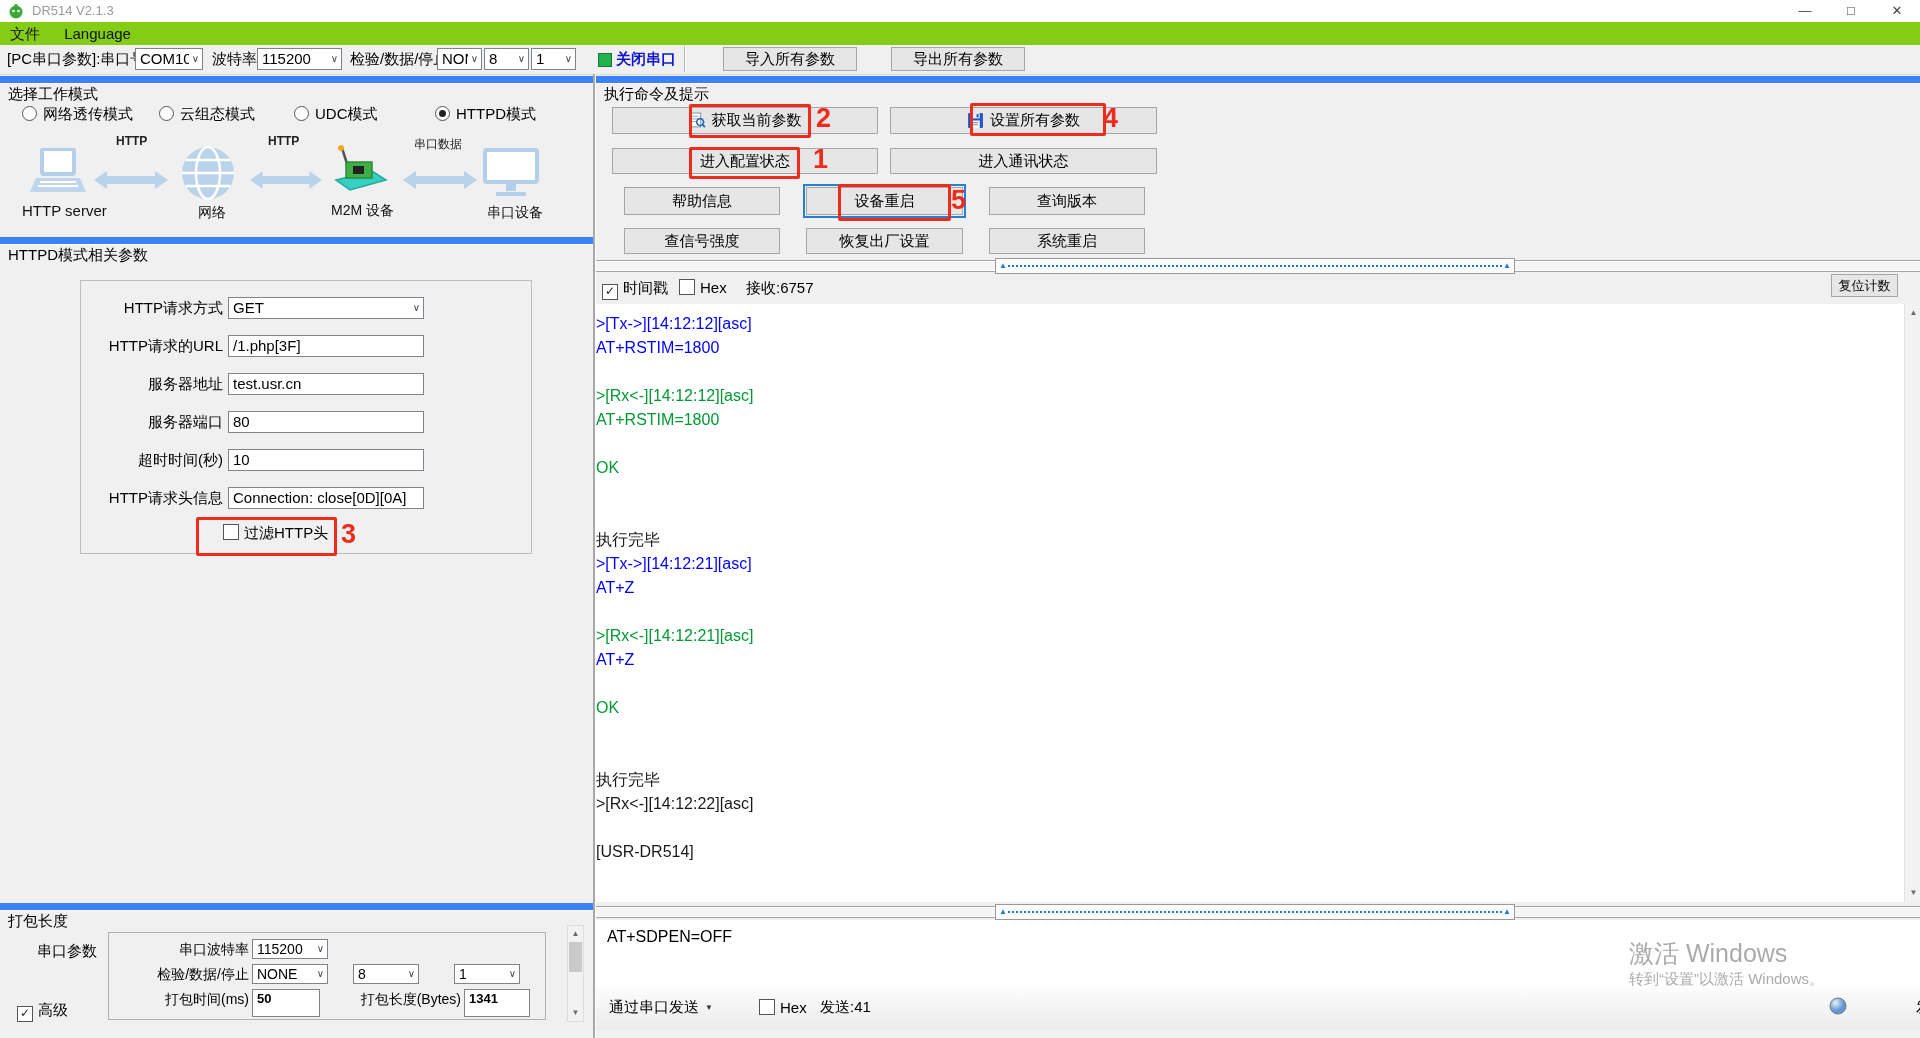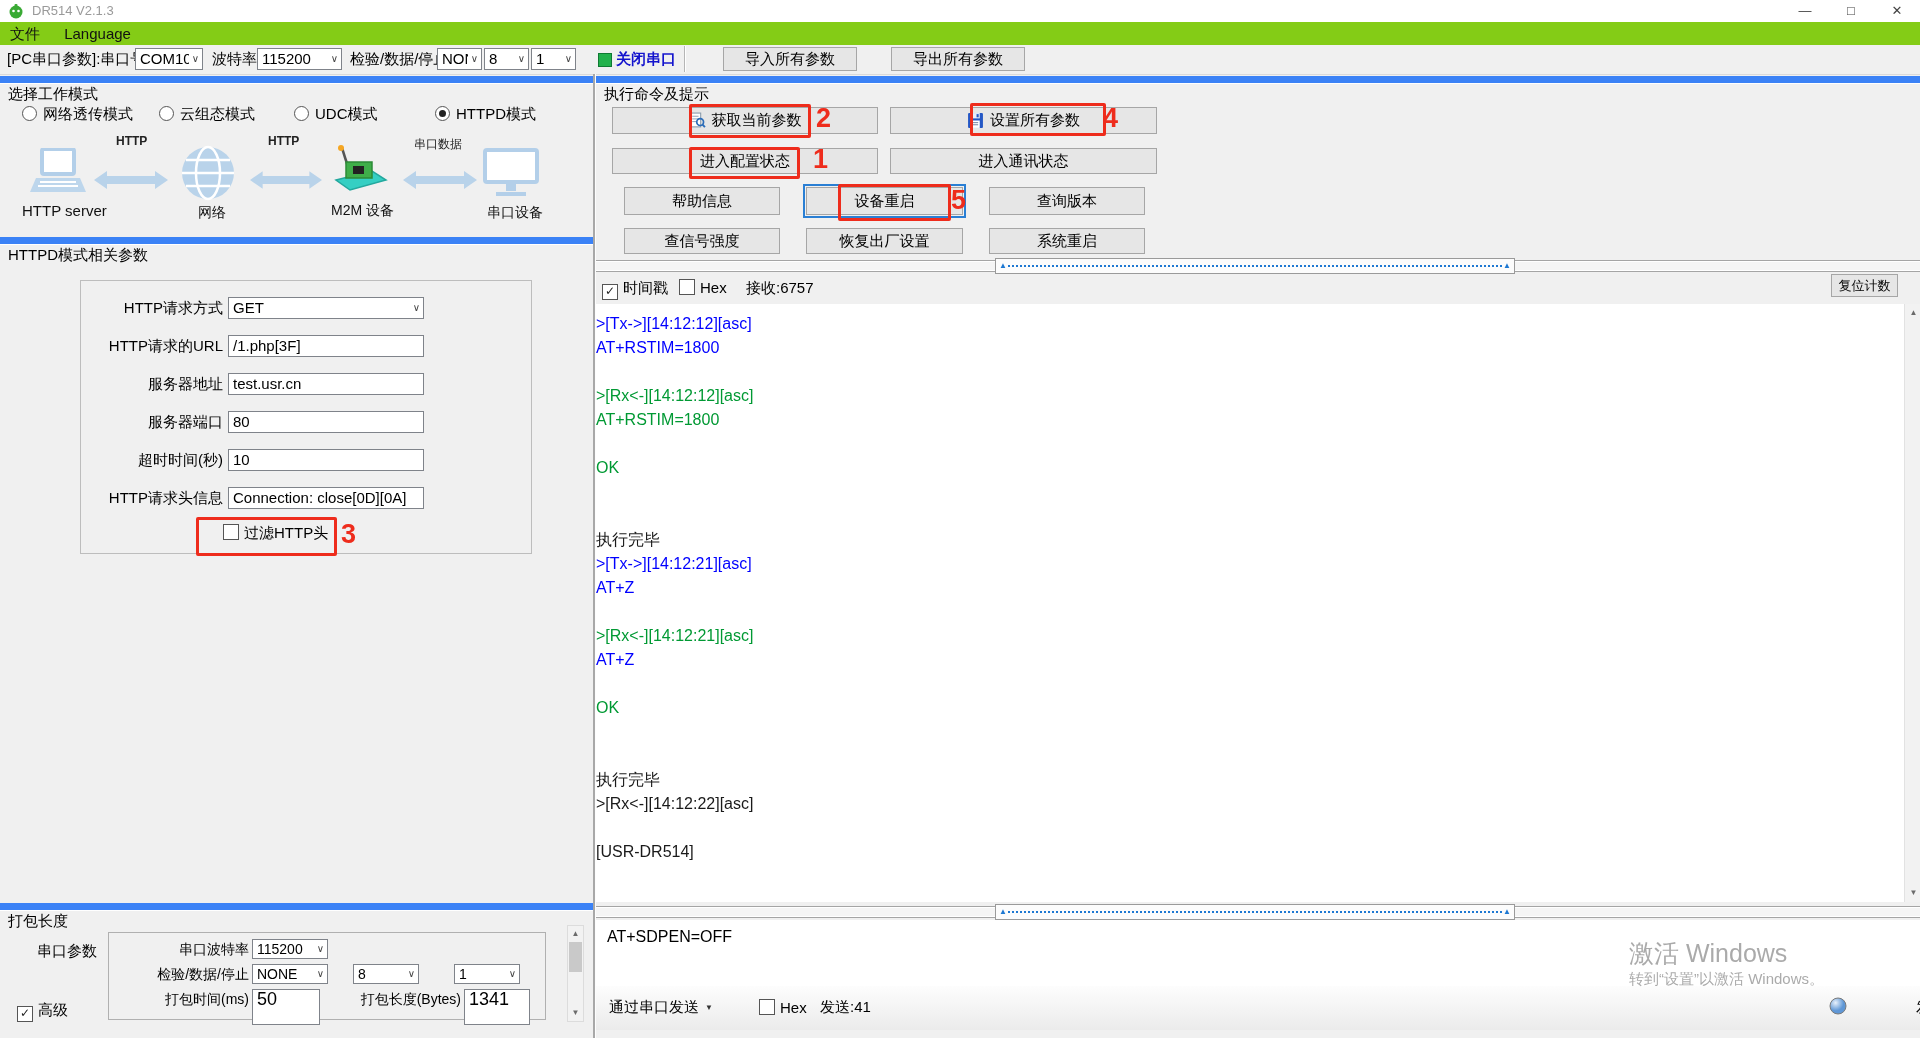--- a/index.html
+++ b/index.html
@@ -43,21 +43,21 @@
   
   .diag-lbl{position:absolute;font-size:14px;color:#111;white-space:nowrap;}
   .diag-lbl.en{font-size:15px;}
   .link-lbl{position:absolute;font-size:12px;font-weight:bold;color:#222;white-space:nowrap;}
   
   .form-box{position:absolute;left:80px;top:206px;width:450px;height:272px;border:1px solid #bdbdbd;}
   .f-row{position:absolute;left:0;right:0;height:22px;}
   .f-lbl{position:absolute;left:0;width:142px;text-align:right;line-height:22px;font-size:15px;white-space:nowrap;}
   .tin{position:absolute;background:#fff;border:1px solid #7f838a;box-sizing:border-box;height:22px;
        line-height:20px;padding:0 4px;font-size:15px;overflow:hidden;white-space:nowrap;}
-  .tin.small{height:36px;line-height:18px;font-size:18px;}
+  .tin.small{height:28px;line-height:18px;font-size:13px;font-weight:bold;}
   
   .gp-box{position:absolute;left:108px;top:858px;width:436px;height:86px;border:1px solid #b0b0b0;}
   .gp-lbl{position:absolute;line-height:20px;font-size:14px;text-align:right;white-space:nowrap;}
   .mini-scroll{position:absolute;left:567px;top:851px;width:17px;height:97px;background:#f2f2f2;border:1px solid #dcdcdc;box-sizing:border-box;}
   .sc-arrow{position:absolute;left:0;width:15px;text-align:center;font-size:8px;color:#6b6b6b;line-height:14px;}
   .mini-thumb{position:absolute;left:1px;top:16px;width:13px;height:30px;background:#c9c9c9;}
   
   .hstrip{position:absolute;left:0;right:0;height:10px;background:#f5f5f5;border-top:1px solid #a5a5a5;border-bottom:1px solid #a5a5a5;
           box-shadow:inset 0 1px 0 #fff,inset 0 -1px 0 #fff;}
   .hstrip-box{position:absolute;left:399px;width:520px;top:-3px;height:16px;background:#fcfcfc;border:1px solid #9a9a9a;box-sizing:border-box;}

